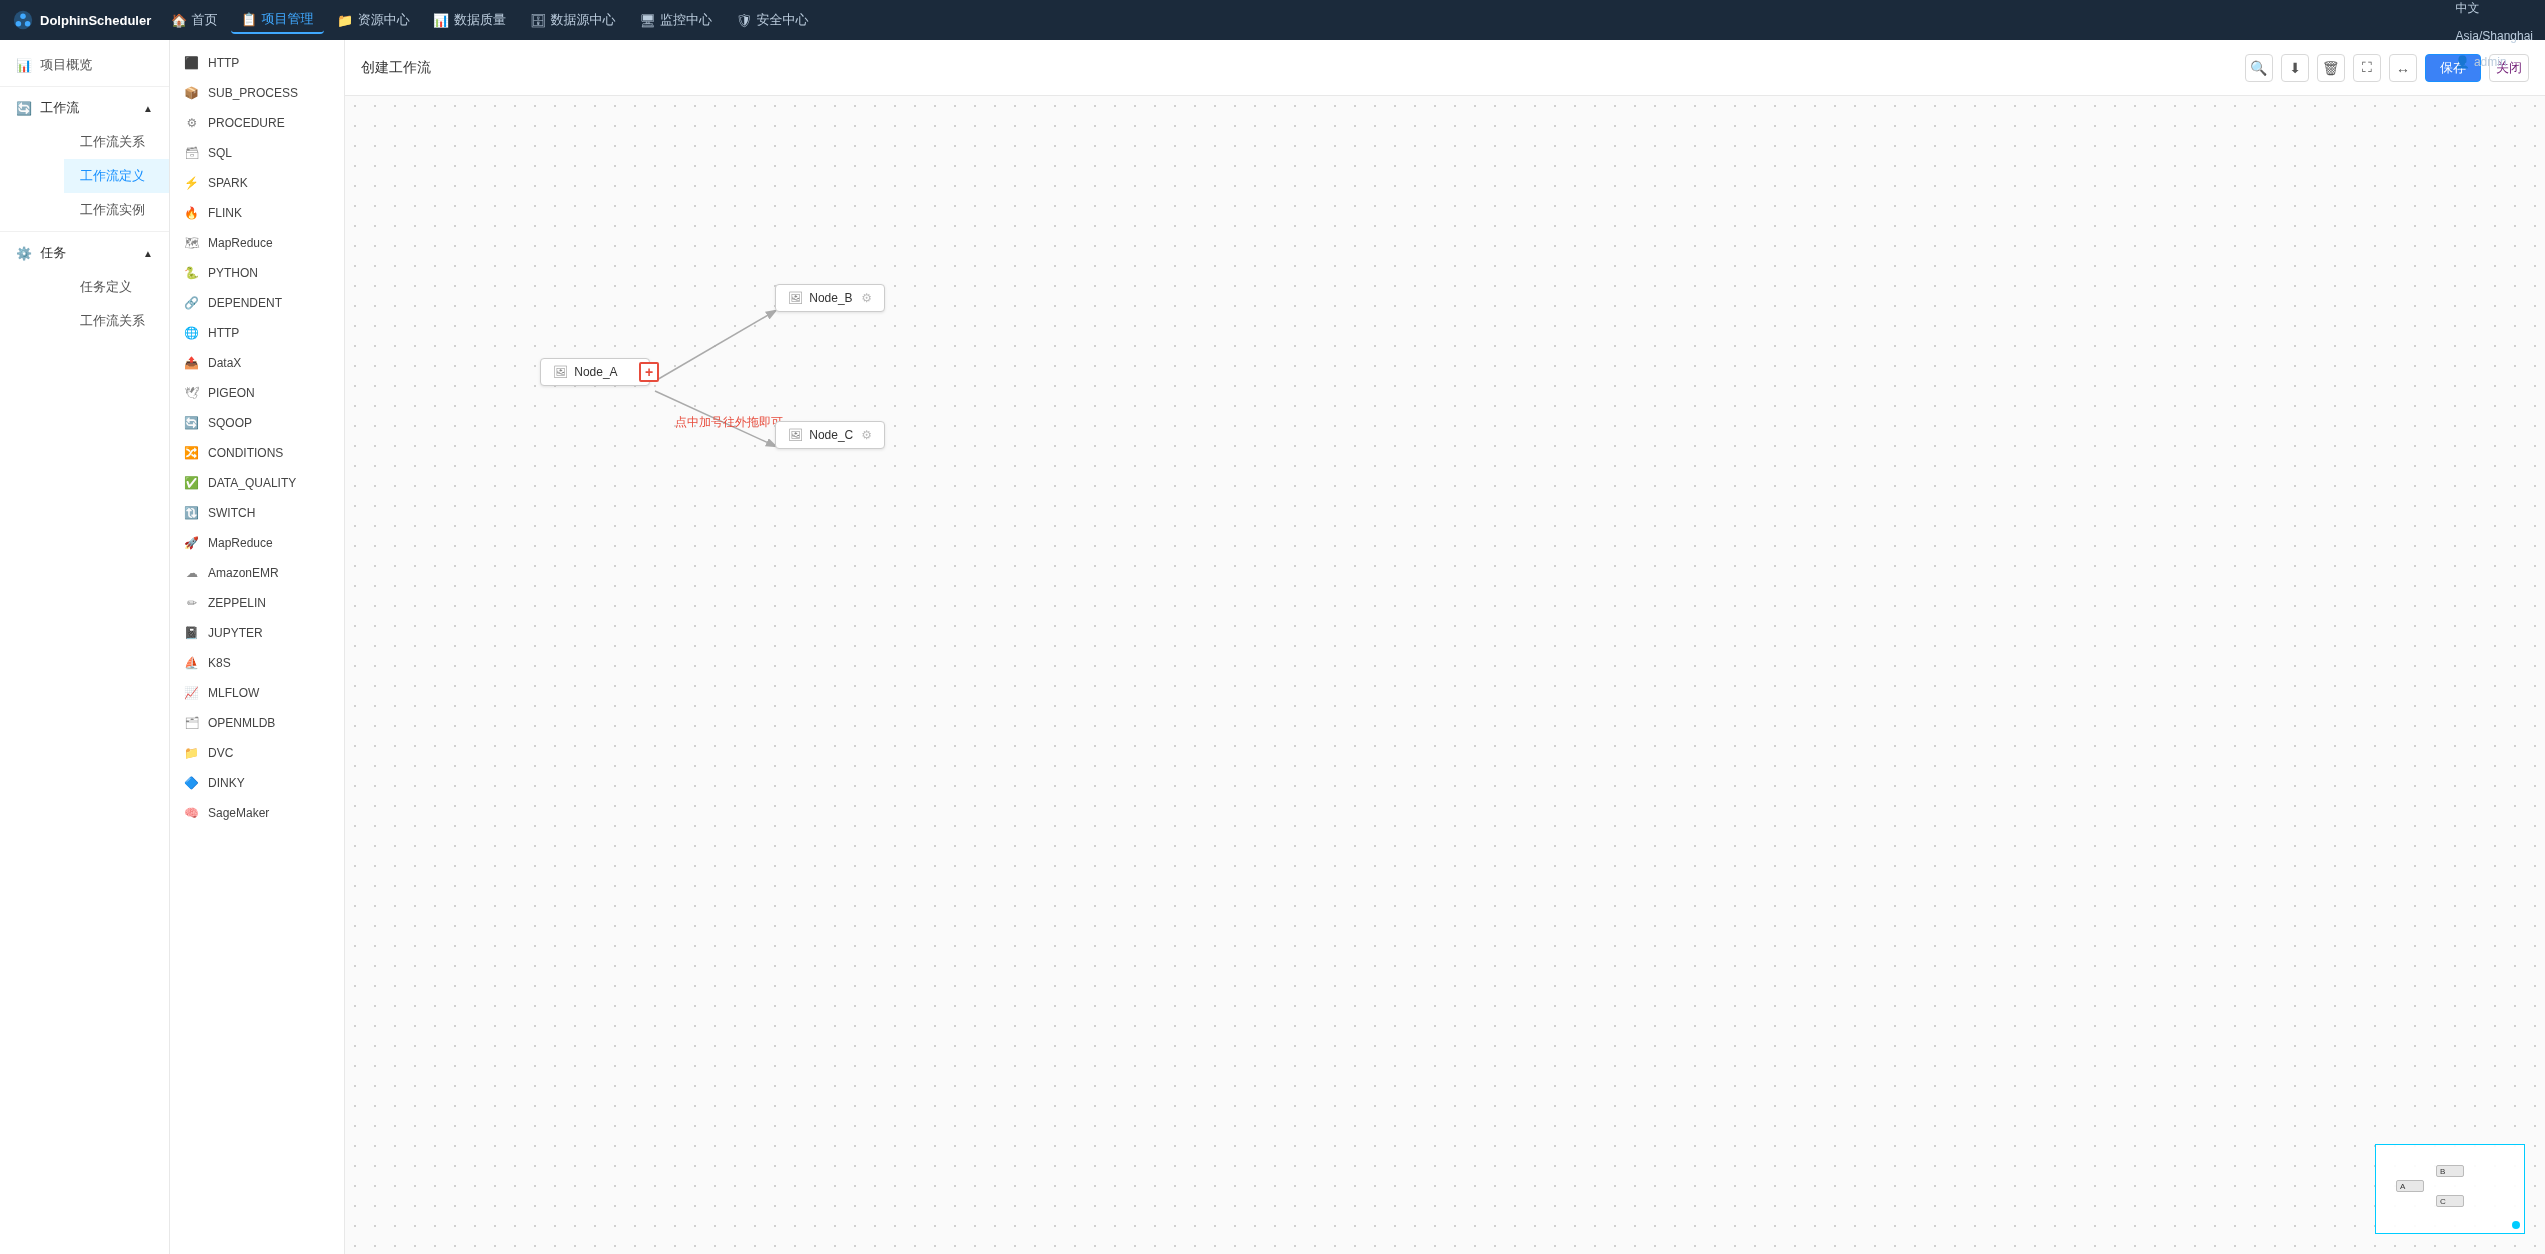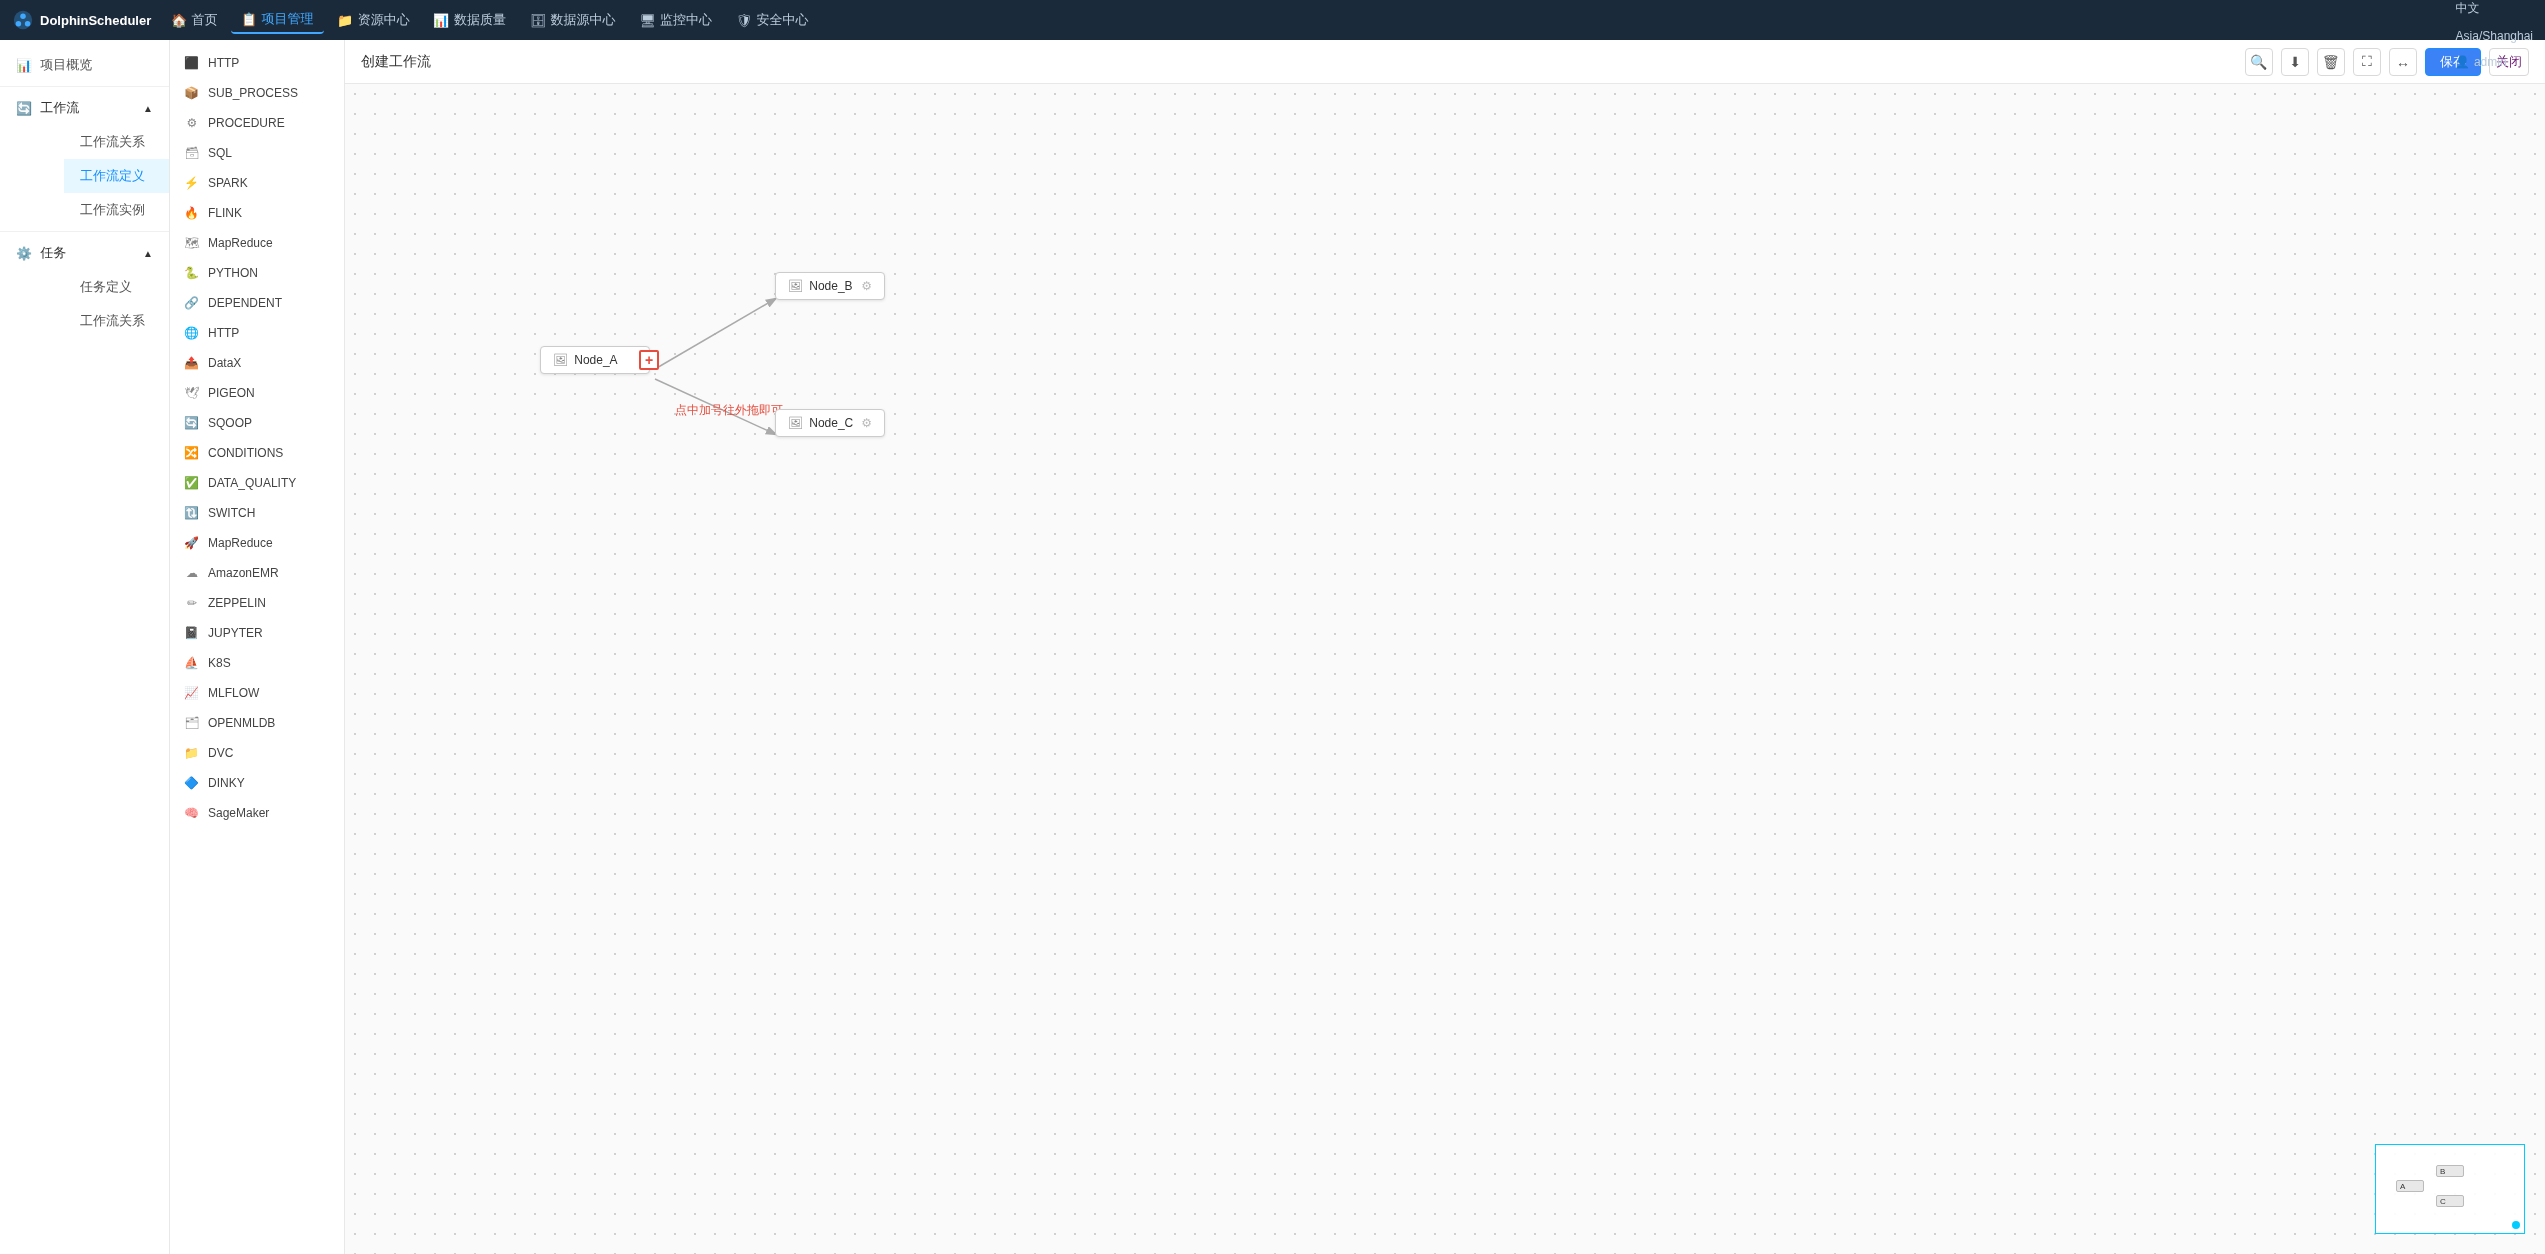--- a/index.html
+++ b/index.html
@@ -54,21 +54,21 @@
     .task-icon {
       width: 16px; height: 16px; display: inline-flex; align-items: center; justify-content: center;
       color: #888; font-size: 12px; flex-shrink: 0;
     }
 
     
     .main-area { flex: 1; display: flex; flex-direction: column; overflow: hidden; }
     .canvas-header {
       display: flex; align-items: center; justify-content: space-between;
       padding: 10px 16px; background: #fff; border-bottom: 1px solid #e8e8e8;
-      height: 44px;
+      height: 56px;
     }
     .canvas-title { font-size: 14px; font-weight: 500; color: #333; }
     .canvas-toolbar { display: flex; align-items: center; gap: 8px; }
     .toolbar-btn {
       width: 28px; height: 28px; display: flex; align-items: center; justify-content: center;
       border: 1px solid #d9d9d9; border-radius: 4px; cursor: pointer; background: #fff;
       color: #555; font-size: 14px;
     }
     .toolbar-btn.save {
       background: #3b82f6; color: #fff; border-color: #1890ff;

